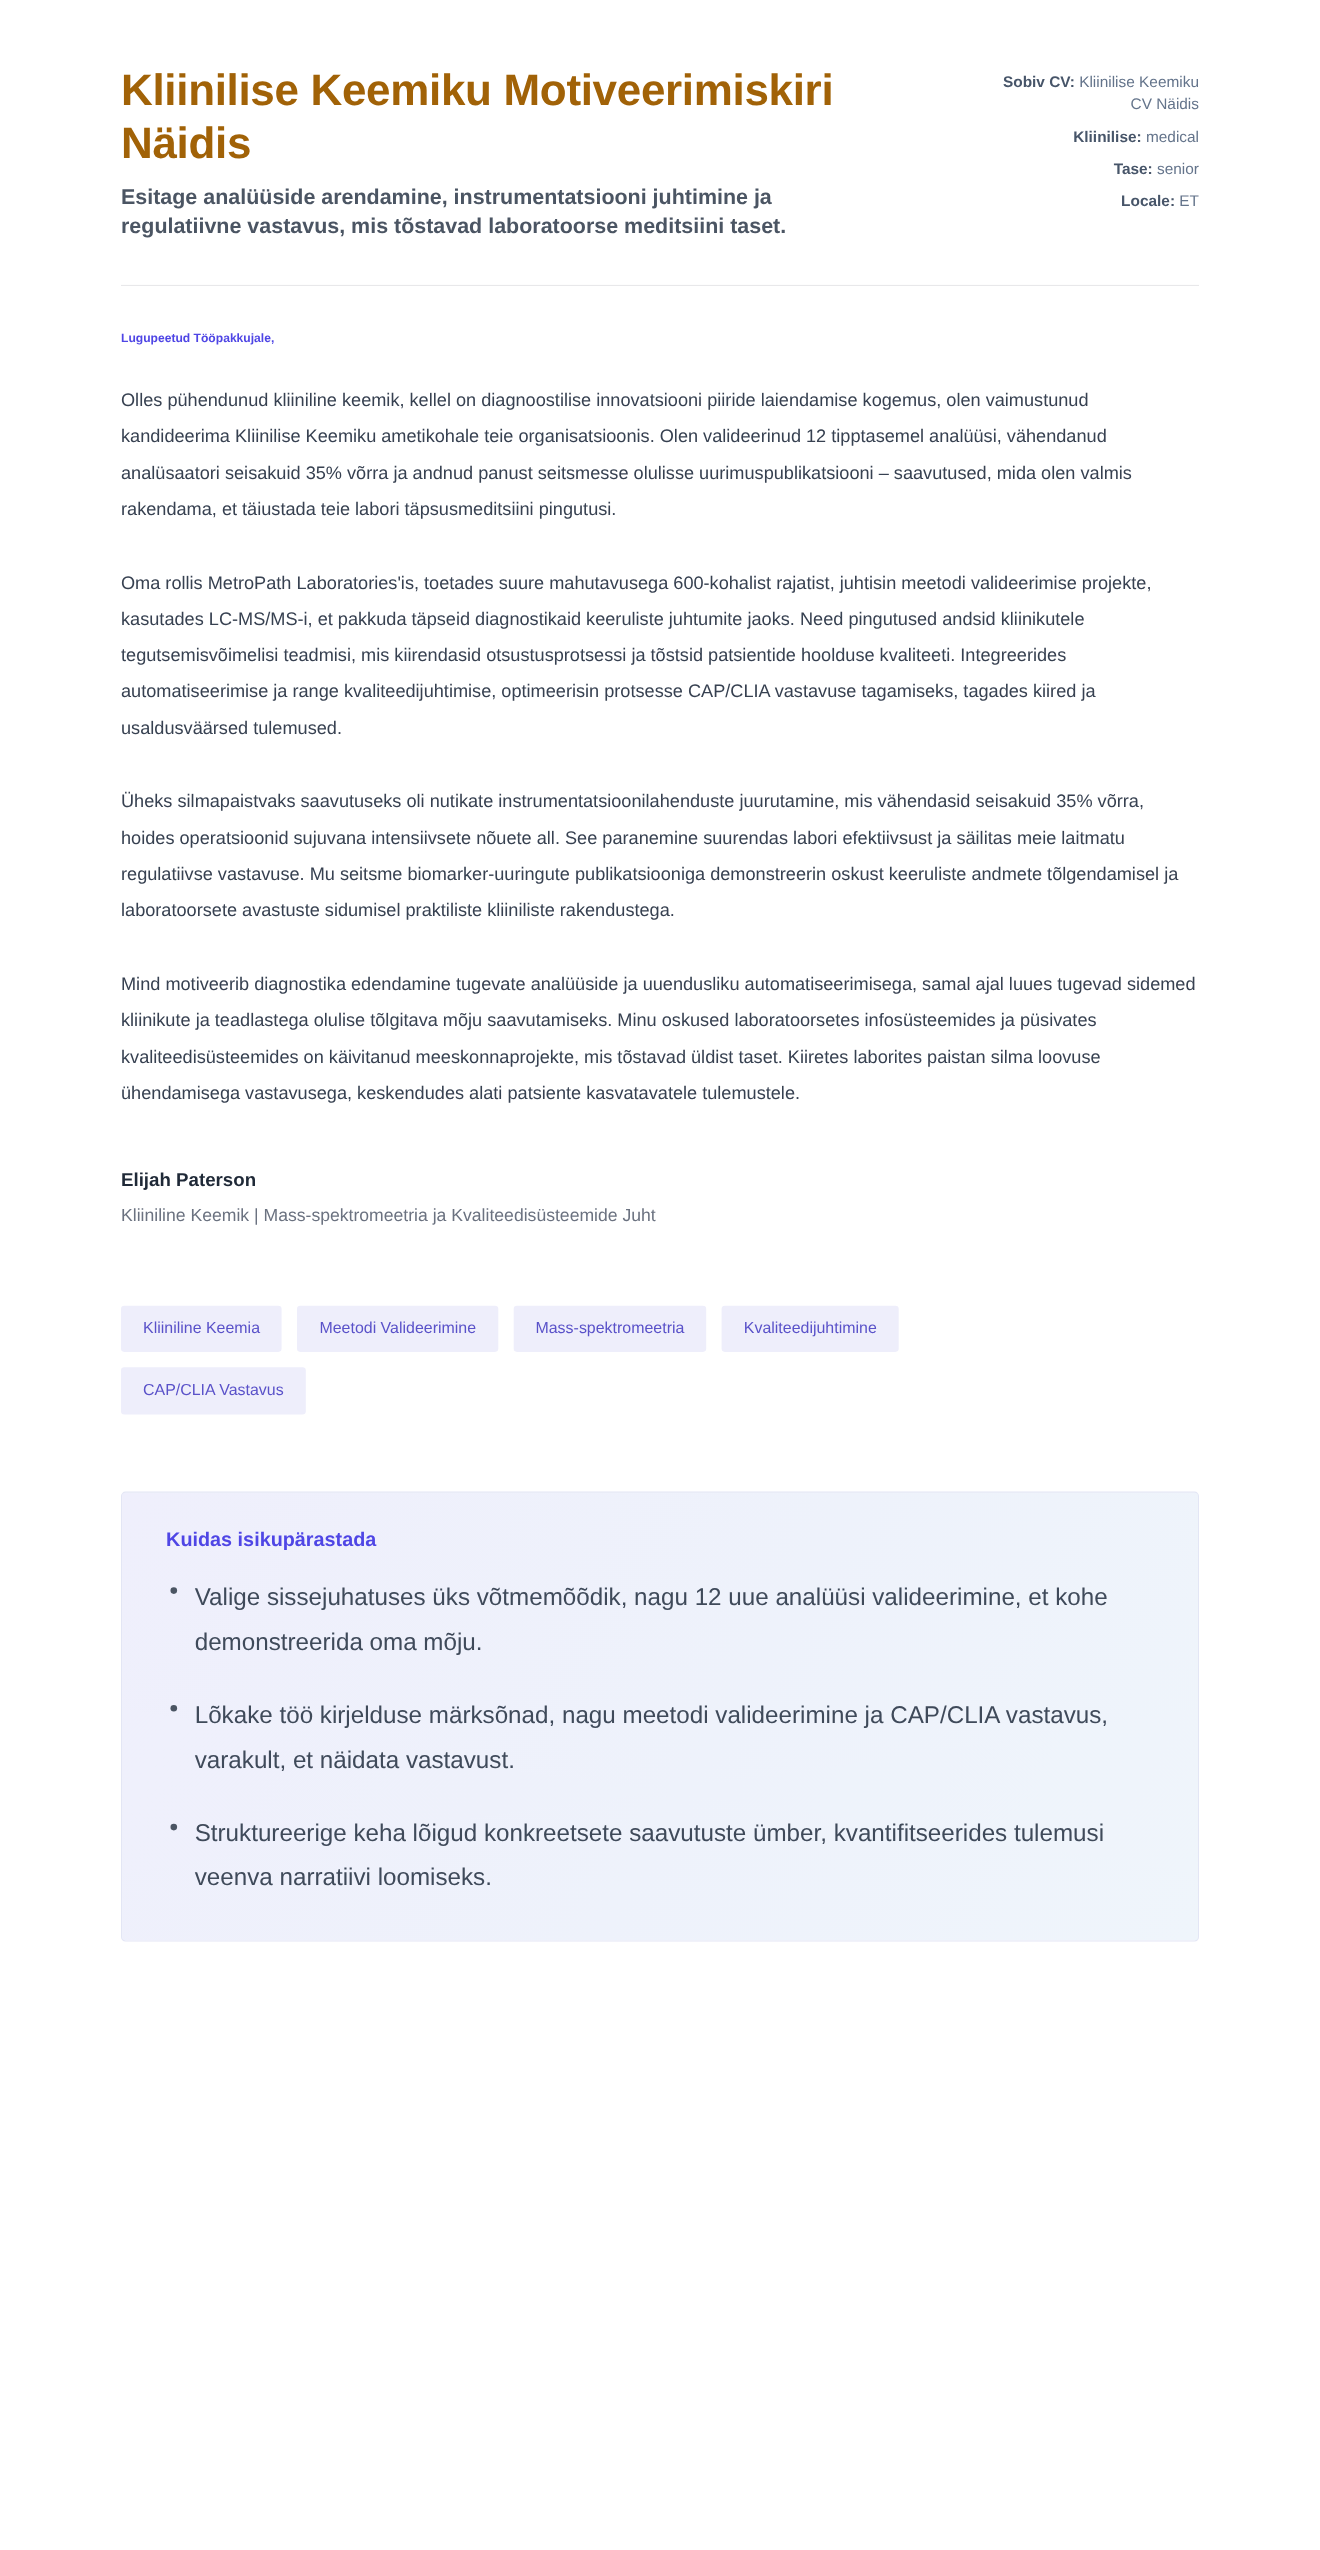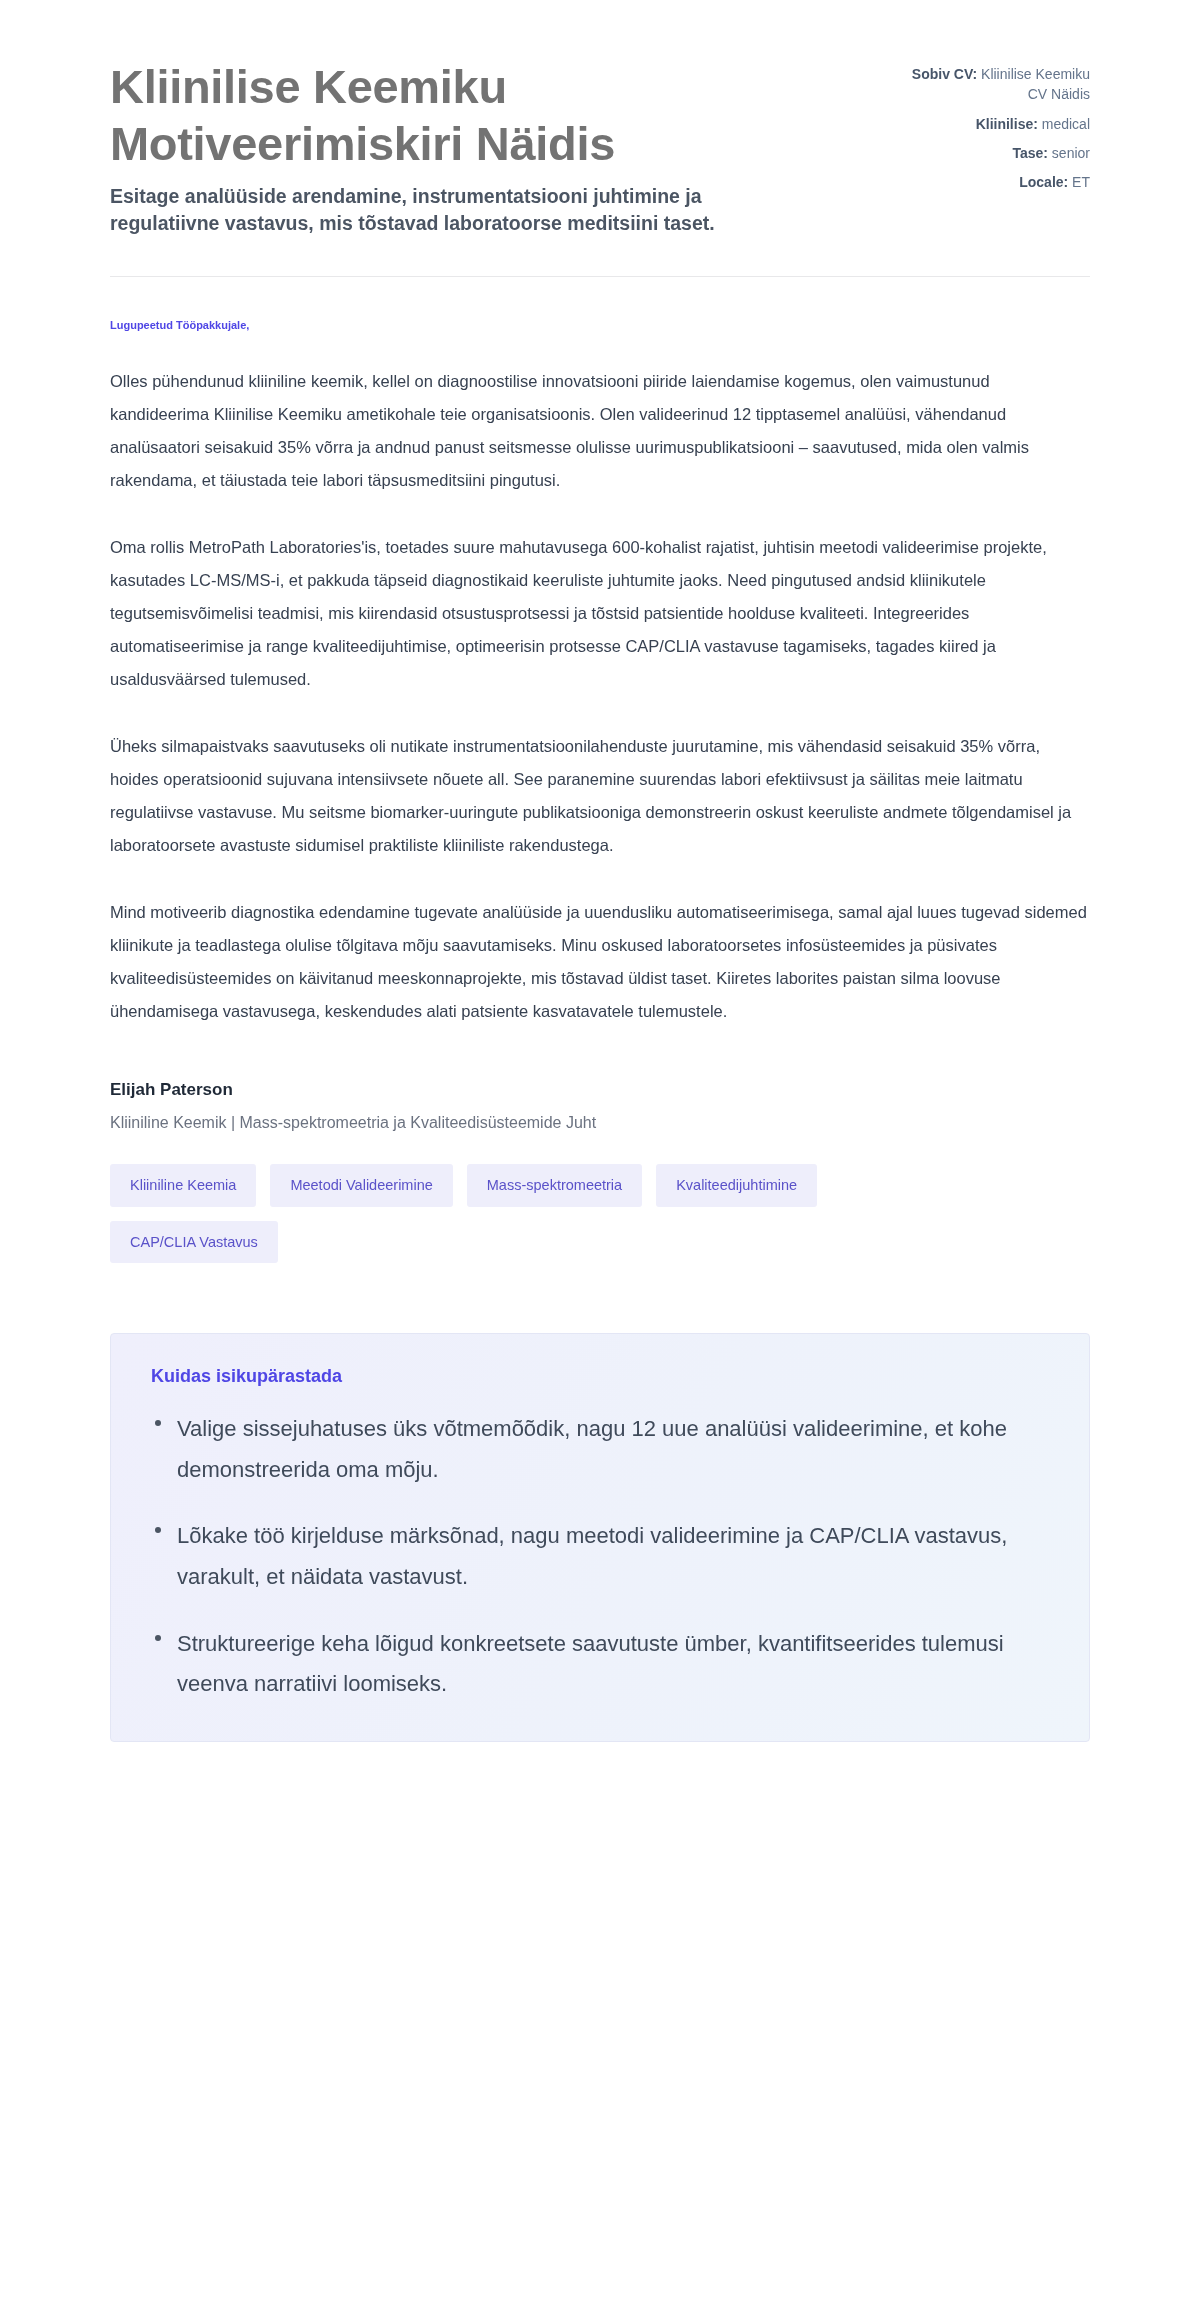--- a/index.html
+++ b/index.html
@@ -26,24 +26,24 @@
   .header {
     display: flex;
     align-items: flex-start;
     justify-content: space-between;
     gap: 40px;
     padding-top: 10px;
   }
   .header-left { flex: 1 1 auto; max-width: 790px; }
   .doc-title {
     margin: 0;
-    font-size: 47px;
+    font-size: 40px;
     line-height: 1.22;
     font-weight: 700;
-    color: #737373;
+    color: #a16207;
     letter-spacing: -0.3px;
   }
   .doc-subtitle {
     margin: 10px 0 0 0;
     font-size: 19.5px;
     line-height: 1.42;
     font-weight: 700;
     color: #4b5563;
     max-width: 640px;
   }
@@ -96,21 +96,21 @@
     color: #1f2937;
   }
   .sig-role {
     margin: 14px 0 0 0;
     font-size: 16px;
     color: #6b7280;
   }
 
   
   .tags {
-    margin-top: 32px;
+    margin-top: 72px;
     display: flex;
     flex-wrap: wrap;
     gap: 14px;
     max-width: 880px;
   }
   .tag {
     background: #eeeefb;
     color: #5a52c9;
     font-size: 14.5px;
     line-height: 1;

